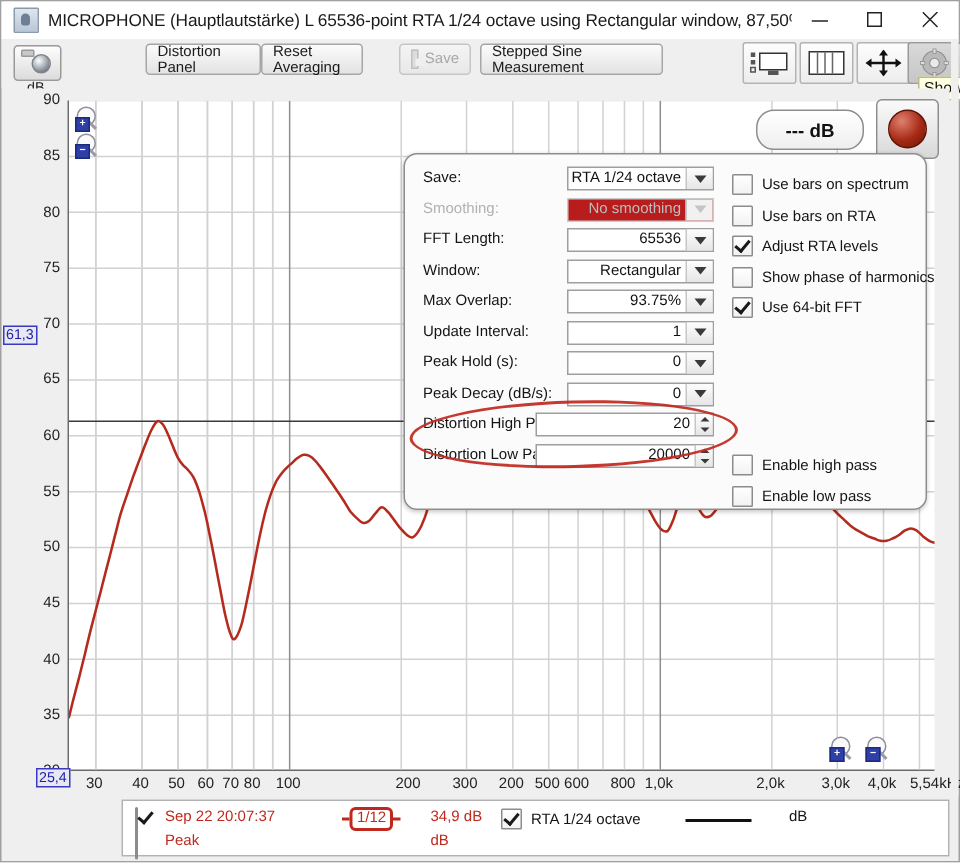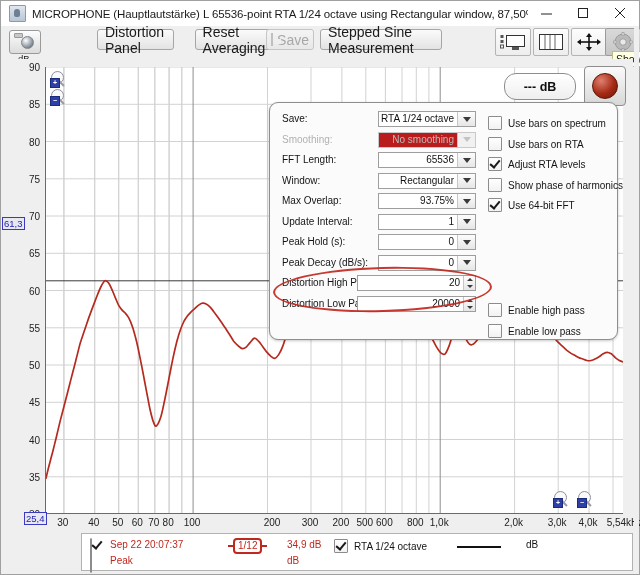--- a/index.html
+++ b/index.html
@@ -24,21 +24,21 @@
   
   .toolbar{position:absolute;left:0;top:25px;width:638px;height:33px;background:#efefef;}
   .cam{position:absolute;left:8px;top:4px;width:30px;height:22px;border:1px solid #9a9a9a;border-radius:3px;
        background:linear-gradient(#fdfdfd,#dcdcdc);}
   .cam .lens{position:absolute;left:11px;top:5px;width:11px;height:11px;border-radius:50%;
        background:radial-gradient(circle at 35% 32%,#ffffff 0%,#9aa2ab 55%,#4e5660 100%);border:1px solid #7d848c;}
   .cam .bump{position:absolute;left:4px;top:2px;width:7px;height:3px;background:#c8c8c8;border:1px solid #9a9a9a;border-radius:1px;}
   .db-cam-label{position:absolute;left:17px;top:27px;font-size:9.5px;color:#222;}
 
   .tbtn{position:absolute;top:3px;height:21px;border:1px solid #a6a6a6;border-radius:3px;
-        background:linear-gradient(#fbfbfb,#e3e3e3);font-size:14px;color:#1a1a1a;
+        background:linear-gradient(#fbfbfb,#e3e3e3);font-size:10px;color:#1a1a1a;
         display:flex;align-items:center;justify-content:center;padding:0 7px;box-sizing:border-box;}
   .tbtn.disabled{color:#a8a8a8;background:linear-gradient(#f4f4f4,#e8e8e8);border-color:#c5c5c5;}
   .save-ic{width:11px;height:11px;margin-right:4px;border:1px solid #c0c0c0;background:#dcdcdc;position:relative;}
   .save-ic:after{content:"";position:absolute;left:2px;top:5px;width:7px;height:5px;background:#efefef;}
 
   .ibtn{position:absolute;top:2px;width:34px;height:26px;border:1px solid #b4b4b4;border-radius:2px;
         background:linear-gradient(#fdfdfd,#ededed);display:flex;align-items:center;justify-content:center;}
   .ibtn.active{background:linear-gradient(#d9d9d9,#c6c6c6);border-color:#9a9a9a;}
 
   
@@ -156,21 +156,21 @@
   </div>
 
   <div class="toolbar">
     <div class="cam">
       <div class="bump"></div>
         <div class="lens"></div>
     </div>
     <div class="db-cam-label">dB</div>
 
     <div class="tbtn" style="left:96px;width:77px;">Distortion Panel</div>
-    <div class="tbtn" style="left:194px;width:78px;">Reset Averaging</div>
+    <div class="tbtn" style="left:173px;width:68px;">Reset Averaging</div>
     <div class="tbtn disabled" style="left:265px;width:48px;">
       <span class="save-ic"></span>
       <span>Save</span>
     </div>
     <div class="tbtn" style="left:319px;width:122px;">Stepped Sine Measurement</div>
 
     <div class="ibtn" style="left:494px;">
       <svg width="26" height="18">
         <rect x="6.5" y="2.5" width="18" height="11" fill="#fff" stroke="#333"></rect>
         <rect x="12" y="14" width="7" height="3" fill="#555"></rect>

